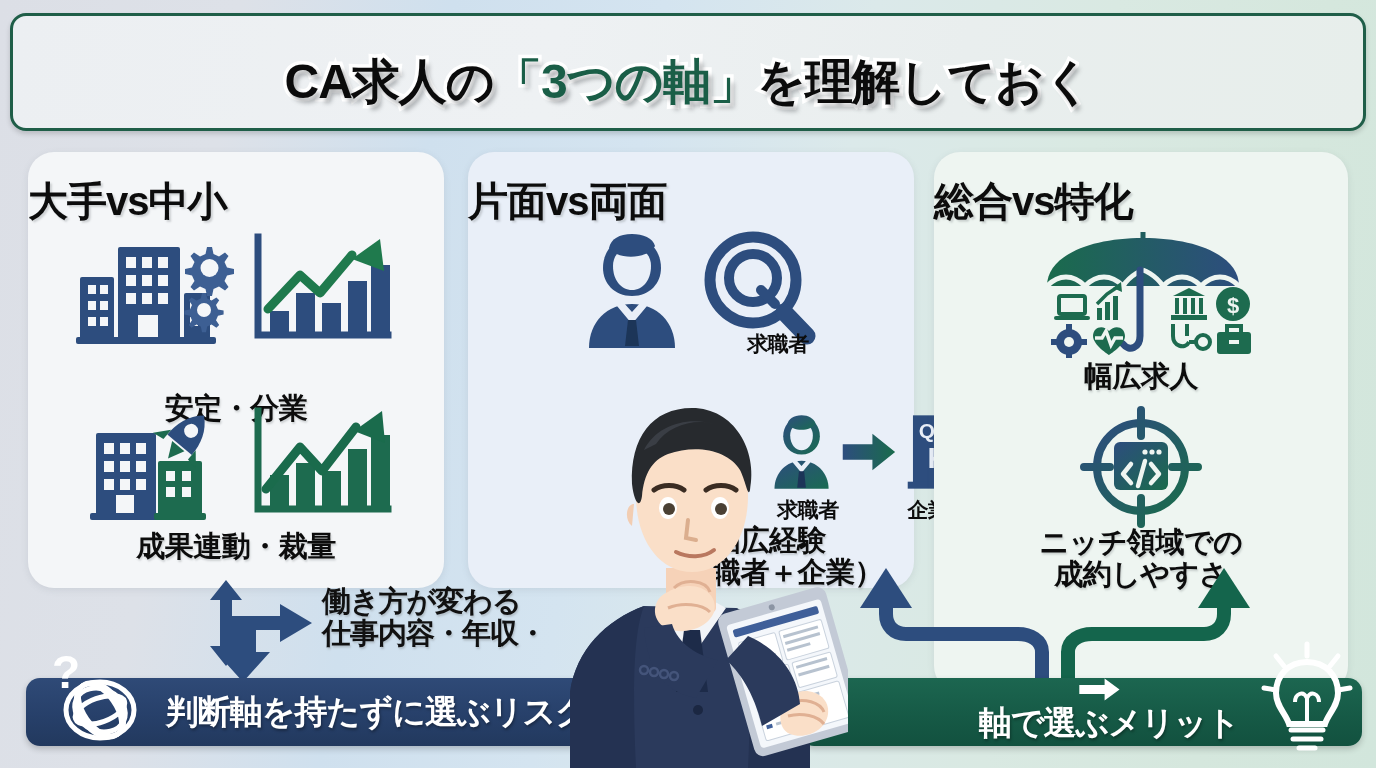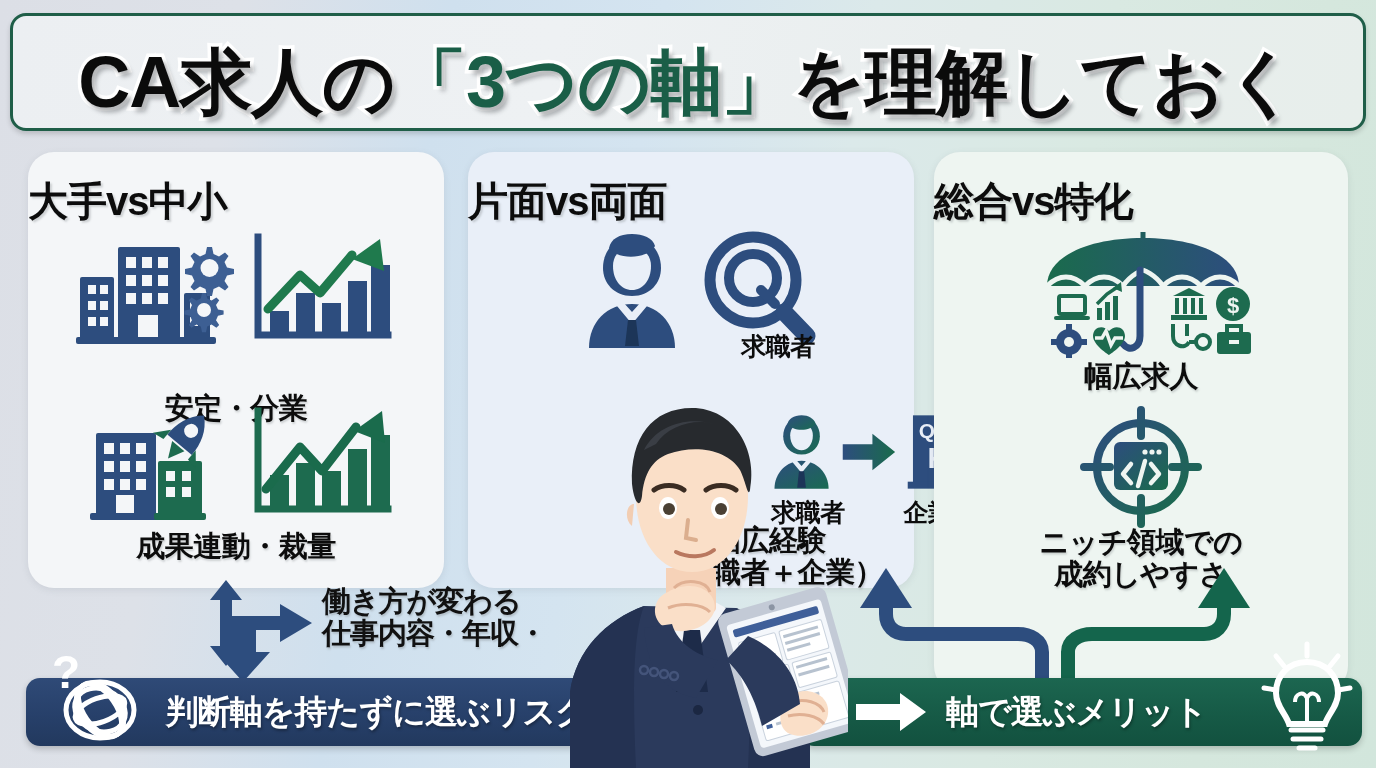--- a/index.html
+++ b/index.html
@@ -23,21 +23,21 @@
     position: absolute;
     left: 10px; top: 13px;
     width: 1356px; height: 118px;
     border: 3px solid #1f5e48;
     border-radius: 16px;
     background: linear-gradient(100deg,#eceff2 0%,#eef1f3 40%,#e9eeee 70%,#e7eeeb 100%);
     box-shadow: 0 3px 5px rgba(0,0,0,.16);
     display: flex; align-items: center; justify-content: center;
   }
   .title-text {
-    font-size: 72px;
+    font-size: 48px;
     font-weight: 900;
     letter-spacing: -1px;
     white-space: nowrap;
     color: #0b0b0b;
     -webkit-text-stroke: 7px #ffffff;
     paint-order: stroke fill;
     text-shadow: 4px 5px 4px rgba(90,95,100,.45);
     line-height: 1;
     margin-top: 19px;
   }
@@ -75,21 +75,21 @@
     position: absolute; left: 0; right: 0;
     text-align: center;
     font-size: 29px; font-weight: 900;
     color: #0c0c0c;
     line-height: 1.12;
     letter-spacing: -.5px;
     text-shadow: 1px 2px 2px rgba(120,125,130,.3);
   }
   .mini-label {
     position: absolute;
-    font-size: 25px; font-weight: 900;
+    font-size: 21px; font-weight: 900;
     color: #0c0c0c;
     text-align: center;
     letter-spacing: -.5px;
     font-family: Liberation Serif, serif;
   }
 
   .icon-row { position: absolute; display: flex; align-items: center; justify-content: center; }
 
   
   #mid-note {
@@ -112,20 +112,21 @@
   #bar-risk {
     left: 26px; top: 678px; width: 616px;
     background: linear-gradient(180deg,#2f4a77 0%,#27406a 55%,#22395e 100%);
     justify-content: flex-end;
     padding-right: 54px;
   }
   #bar-merit {
     left: 800px; top: 678px; width: 562px;
     background: linear-gradient(180deg,#1c6650 0%,#165a46 55%,#12513f 100%);
     padding-left: 56px;
+    flex-direction: column;
   }
   .bar-text {
     color: #ffffff;
     font-size: 33px; font-weight: 900;
     letter-spacing: -1px;
     text-shadow: 1px 2px 3px rgba(0,0,0,.35);
     white-space: nowrap;
   }
 
   .float-icon { position: absolute; }

